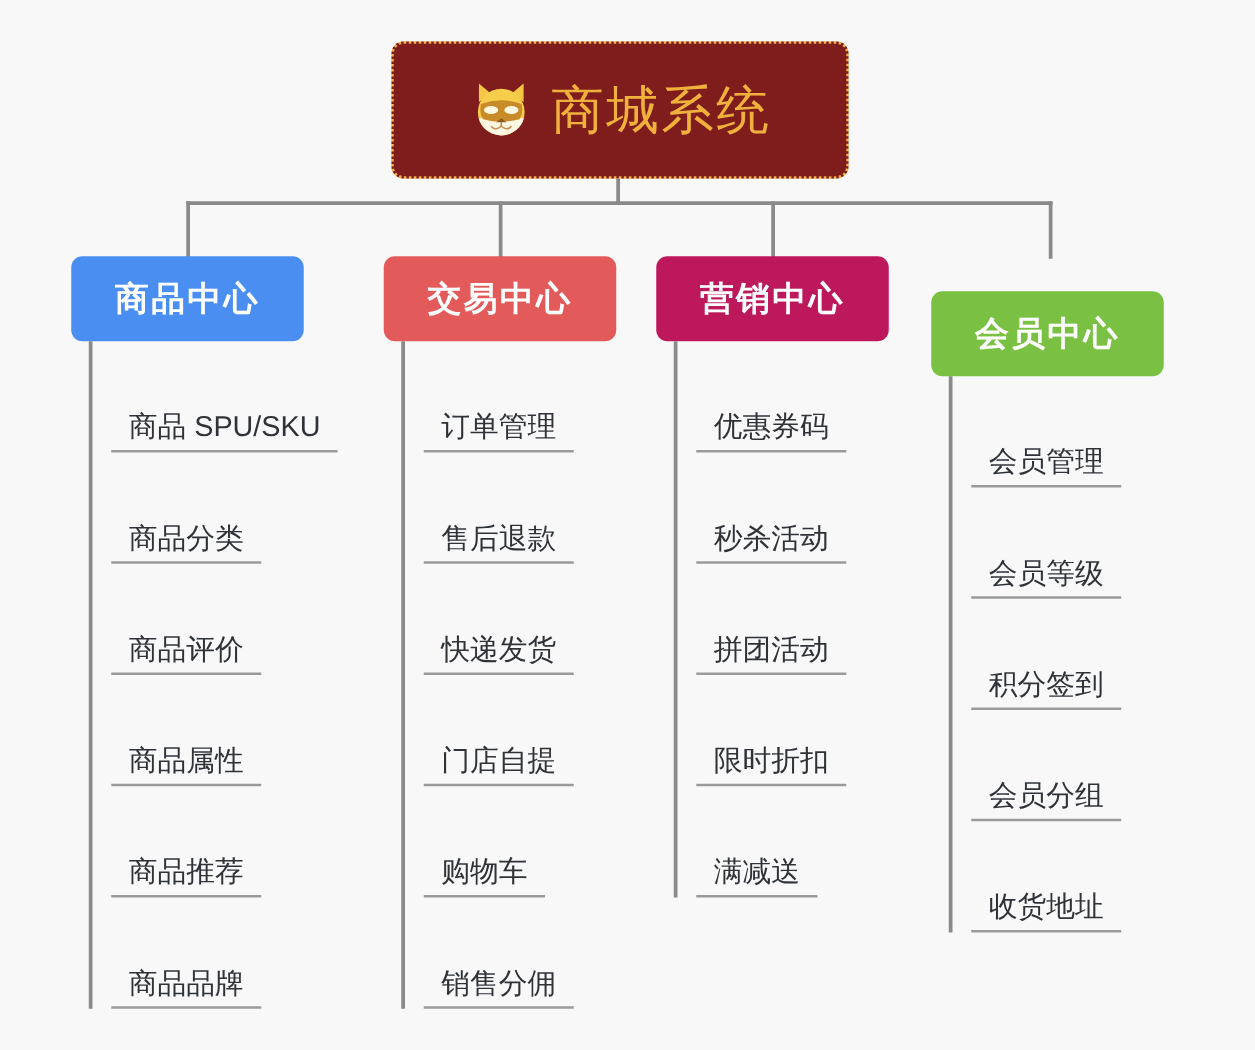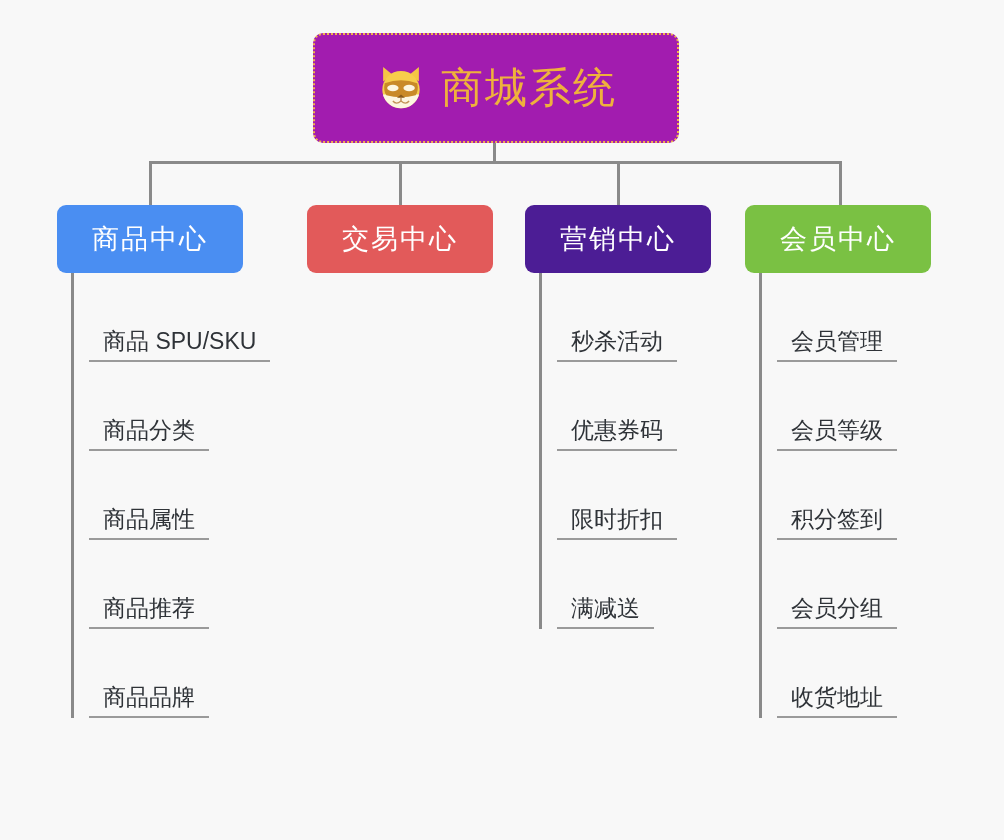--- a/index.html
+++ b/index.html
@@ -74,20 +74,21 @@
   .cat-header {
     height: 68px;
     border-radius: 9px;
     display: flex;
     align-items: center;
     justify-content: center;
     color: #ffffff;
     font-size: 27px;
     letter-spacing: 2px;
     white-space: nowrap;
+    font-weight: bold;
   }
 
   .leaf-list {
     position: relative;
     margin-top: 0;
     padding-left: 15px;
     border-left: 3px solid #8a8a8a;
     margin-left: 14px;
   }
 
@@ -105,21 +106,21 @@
     color: #2f3338;
     white-space: nowrap;
     border-bottom: 2px solid #9a9a9a;
   }
 </style>
 </head>
 <body style="background: rgb(248, 248, 248);">
 
 <div id="mindmap" style="background: rgb(248, 248, 248);">
 
-  <div class="root-node" style="border-color: rgb(240, 181, 74); background: #a21caf;">
+  <div class="root-node" style="border-color: rgb(240, 181, 74); background: #7f1d1d;">
     <svg class="root-emoji" viewBox="0 0 64 64" aria-hidden="true">
       <path d="M10 6 L10 24 L22 16 Z" fill="#f5c544"></path>
       <path d="M54 6 L54 24 L42 16 Z" fill="#f5c544"></path>
       <circle cx="32" cy="34" r="23" fill="#f7cd4c"></circle>
       <path d="M32 57 a23 23 0 0 0 22.3 -17 L9.7 40 A23 23 0 0 0 32 57 Z" fill="#fdf6e0"></path>
       <path d="M12 26 q20 -7 40 0 q2 9 -2 15 q-18 5 -36 0 q-4 -6 -2 -15 Z" fill="#c98a28"></path>
       <ellipse cx="22" cy="32" rx="7" ry="4" fill="#fdf6e0"></ellipse>
       <ellipse cx="42" cy="32" rx="7" ry="4" fill="#fdf6e0"></ellipse>
       <path d="M32 40 l-5 4 h10 Z" fill="#8a5a1a"></path>
       <path d="M32 44 v4" stroke="#b8854a" stroke-width="1.6" fill="none"></path>
@@ -143,59 +144,85 @@
       <span>商品中心</span>
     </div>
     <div class="leaf-list">
       <div class="leaf-item">
           <span class="leaf-label">商品 SPU/SKU</span>
         </div>
       <div class="leaf-item">
           <span class="leaf-label">商品分类</span>
         </div>
       <div class="leaf-item">
+          <span class="leaf-label">商品评价</span>
+        </div>
+      <div class="leaf-item">
           <span class="leaf-label">商品属性</span>
         </div>
       <div class="leaf-item">
           <span class="leaf-label">商品推荐</span>
         </div>
       <div class="leaf-item">
           <span class="leaf-label">商品品牌</span>
         </div>
     </div>
   </div>
 
   <div class="column col-1">
     <div class="cat-header" style="background: rgb(226, 90, 90);">
       <span>交易中心</span>
     </div>
+    <div class="leaf-list">
+      <div class="leaf-item">
+          <span class="leaf-label">订单管理</span>
+        </div>
+      <div class="leaf-item">
+          <span class="leaf-label">售后退款</span>
+        </div>
+      <div class="leaf-item">
+          <span class="leaf-label">快递发货</span>
+        </div>
+      <div class="leaf-item">
+          <span class="leaf-label">门店自提</span>
+        </div>
+      <div class="leaf-item">
+          <span class="leaf-label">购物车</span>
+        </div>
+      <div class="leaf-item">
+          <span class="leaf-label">销售分佣</span>
+        </div>
+    </div>
   </div>
 
   <div class="column col-2">
-    <div class="cat-header" style="background: #4c1d95;">
+    <div class="cat-header" style="background: #be185d;">
       <span>营销中心</span>
     </div>
     <div class="leaf-list">
       <div class="leaf-item">
+          <span class="leaf-label">优惠券码</span>
+        </div>
+      <div class="leaf-item">
           <span class="leaf-label">秒杀活动</span>
         </div>
       <div class="leaf-item">
-          <span class="leaf-label">优惠券码</span>
+          <span class="leaf-label">拼团活动</span>
         </div>
       <div class="leaf-item">
           <span class="leaf-label">限时折扣</span>
         </div>
       <div class="leaf-item">
           <span class="leaf-label">满减送</span>
         </div>
     </div>
   </div>
 
   <div class="column col-3">
-    <div class="cat-header" style="background: rgb(122, 193, 67);">
+    <div class="cat-header" style="background: rgb(122, 193, 67); margin-top: 28px;">
       <span>会员中心</span>
     </div>
     <div class="leaf-list">
       <div class="leaf-item">
           <span class="leaf-label">会员管理</span>
         </div>
       <div class="leaf-item">
           <span class="leaf-label">会员等级</span>
         </div>
       <div class="leaf-item">

